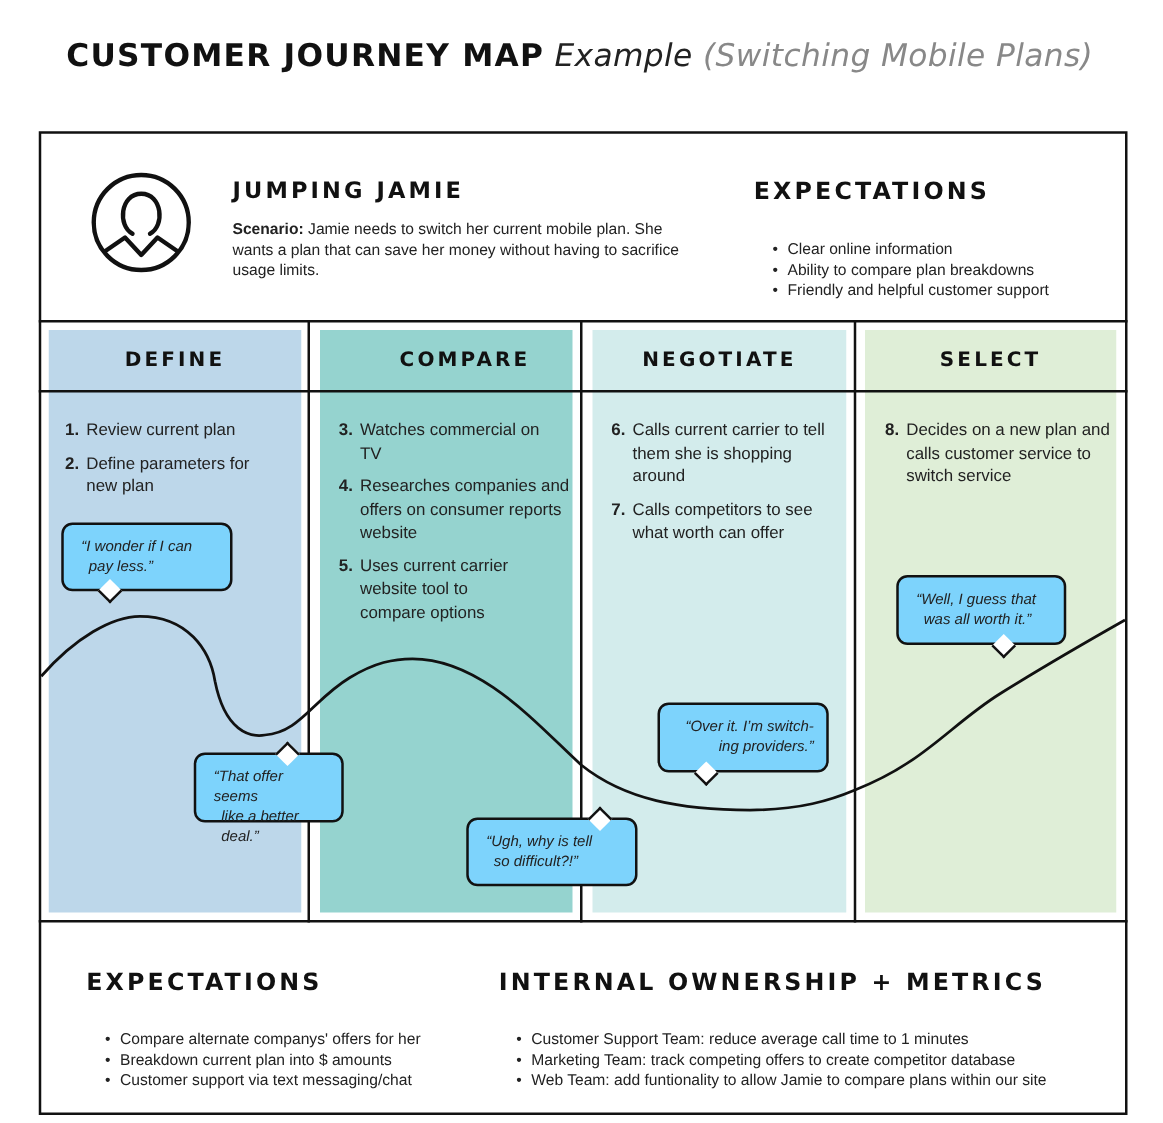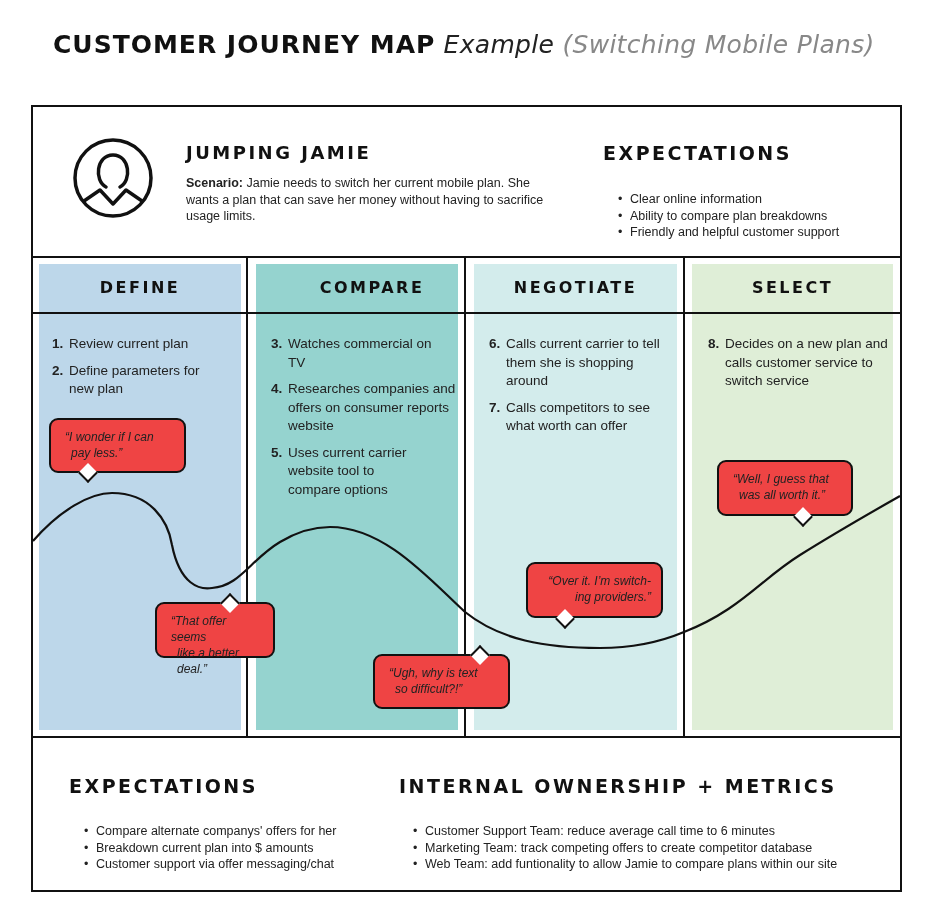--- a/index.html
+++ b/index.html
@@ -26,21 +26,21 @@
   .bullets { position: absolute; list-style: none; margin: 16px; padding: 0; font-family: "Liberation Sans", sans-serif; font-size: 12.5px; line-height: 16.5px; color: #222; }
   .bullets li { padding-left: 12px; position: relative; white-space: nowrap; }
   .bullets li::before { content: "\2022"; position: absolute; left: 0; top: 0; }
 
   .phase-label { position: absolute; top: 278px; font-size: 16px; font-weight: bold; letter-spacing: 2.5px; text-align: center; }
 
   .steps { position: absolute; font-family: "Liberation Sans", sans-serif; font-size: 13.5px; line-height: 18.5px; color: #222; }
   .step { position: relative; padding-left: 17px; margin-bottom: 8px; }
   .step .num { position: absolute; left: 0; top: 0; font-weight: bold; }
 
-  .bubble { position: absolute; background: #ef4444; border: 2px solid #111; border-radius: 9px; font-family: "Liberation Sans", sans-serif; font-style: italic; font-size: 12px; line-height: 16px; color: #222; box-sizing: border-box; padding: 9px 10px 0 14px; }
+  .bubble { position: absolute; background: #7dd3fc; border: 2px solid #111; border-radius: 9px; font-family: "Liberation Sans", sans-serif; font-style: italic; font-size: 12px; line-height: 16px; color: #222; box-sizing: border-box; padding: 9px 10px 0 14px; }
   .tail { position: absolute; width: 12px; height: 12px; background: #fff; border: 2px solid #111; transform: rotate(45deg); }
   .tail.down { border-top: none; border-left: none; }
   .tail.up { border-bottom: none; border-right: none; }
 
   .section-title { position: absolute; font-size: 19px; font-weight: bold; letter-spacing: 2.5px; white-space: nowrap; }
 
   svg.curve { position: absolute; left: 0; top: 0; }
 </style>
 </head>
 <body>
@@ -118,42 +118,42 @@
 </div>
 <div class="tail down" style="left:81px; top:466px;"></div>
 
 <div class="bubble" style="left:155px; top:602px; width:120px; height:56px;">
   <div>“That offer seems</div>
   <div style="padding-left:6px;">like a better deal.”</div>
 </div>
 <div class="tail up" style="left:223px; top:596px;"></div>
 
 <div class="bubble" style="left:373px; top:654px; width:137px; height:55px;">
-  <div>“Ugh, why is text</div>
+  <div>“Ugh, why is tell</div>
   <div style="padding-left:6px;">so difficult?!”</div>
 </div>
 <div class="tail up" style="left:473px; top:648px;"></div>
 
 <div class="bubble" style="left:526px; top:562px; width:137px; height:56px;text-align:right;">
   <div>“Over it. I’m switch-</div>
   <div style="padding-left:6px;">ing providers.”</div>
 </div>
 <div class="tail down" style="left:558px; top:612px;"></div>
 
 <div class="bubble" style="left:717px; top:460px; width:136px; height:56px;">
   <div>“Well, I guess that</div>
   <div style="padding-left:6px;">was all worth it.”</div>
 </div>
 <div class="tail down" style="left:796px; top:510px;"></div>
 
 <div class="section-title" style="left:69px; top:775px;">EXPECTATIONS</div>
 <ul class="bullets" style="left:68px; top:807px;">
   <li>Compare alternate companys' offers for her</li>
   <li>Breakdown current plan into $ amounts</li>
-  <li>Customer support via offer messaging/chat</li>
+  <li>Customer support via text messaging/chat</li>
 </ul>
 
 <div class="section-title" style="left:399px; top:775px;">INTERNAL OWNERSHIP + METRICS</div>
 <ul class="bullets" style="left:397px; top:807px;">
-  <li>Customer Support Team: reduce average call time to 6 minutes</li>
+  <li>Customer Support Team: reduce average call time to 1 minutes</li>
   <li>Marketing Team: track competing offers to create competitor database</li>
   <li>Web Team: add funtionality to allow Jamie to compare plans within our site</li>
 </ul>
 
 </body></html>

